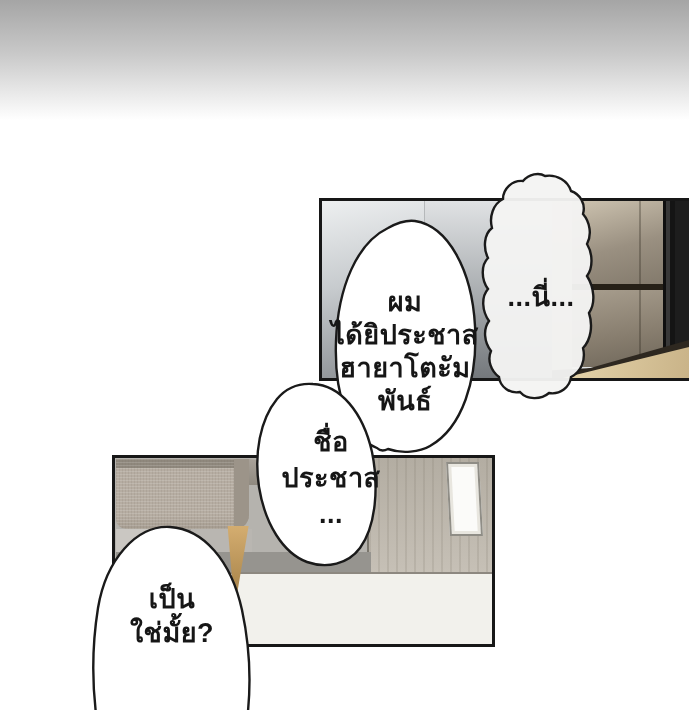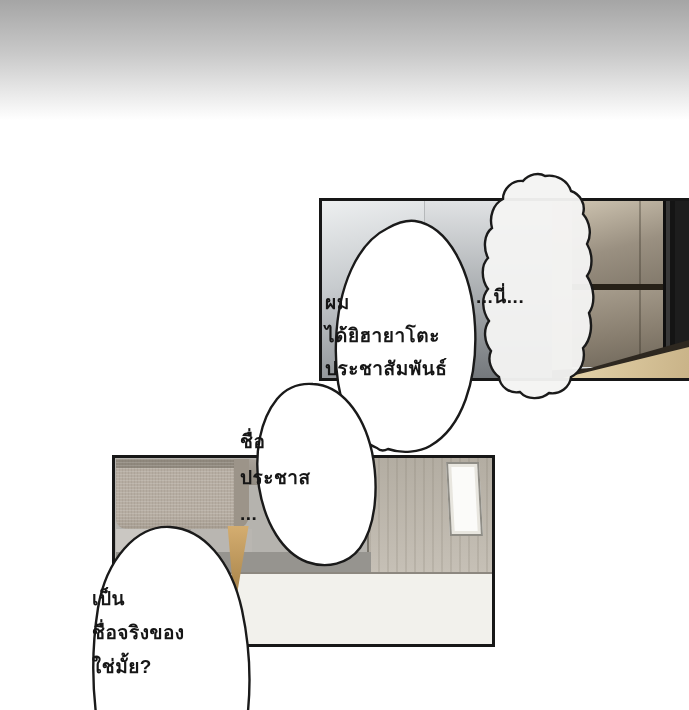--- a/index.html
+++ b/index.html
@@ -61,25 +61,25 @@
                linear-gradient(180deg,#8f887d 0 9px,#b6ada2 9px 80%,#a59c90 100%);}
   #p2-sofa-side{right:0;top:0;width:15px;height:70px;background:#9c9489;}
   #p2-sofa-back{left:134px;top:1px;width:50px;height:26px;
     background:linear-gradient(180deg,#a8a198 0%,#908a80 100%);
     clip-path:polygon(0 0,100% 18%,100% 100%,0 100%);}
   #p2-leg{left:107px;top:68px;width:28px;height:66px;
     background:linear-gradient(180deg,#d4ad70 0%,#a9854b 100%);
     clip-path:polygon(20% 0,95% 0,55% 100%,40% 100%);}
   
   #bubble-layer{left:0;top:0;width:689px;height:710px;pointer-events:none;}
-  .bubble-text{position:absolute;text-align:left;color:#161616;
-    font-size:19px;font-weight:bold;letter-spacing:.5px;z-index:6;}
+  .bubble-text{position:absolute;text-align:center;color:#161616;
+    font-size:27px;font-weight:bold;letter-spacing:.5px;z-index:6;}
   #txt-nii{left:476px;top:282px;width:130px;line-height:30px;}
   #txt-heard{left:325px;top:286px;width:160px;line-height:33px;}
-  #txt-name{left:240px;top:424px;width:130px;line-height:36px;}
+  #txt-name{left:266px;top:424px;width:130px;line-height:36px;}
   #txt-question{left:92px;top:582px;width:160px;line-height:34px;}
   .bubble-text span{display:block;}
   svg{display:block;}
 </style>
 </head>
 <body>
 
 <div id="page">
 
   <div class="abs" id="top-fade"></div>
@@ -135,29 +135,28 @@
     <path d="M 170 527 C 203 529 231 560 242 610 C 251 652 252 700 243 745
          L 101 745 C 92 700 91 652 98 608 C 106 560 136 525 170 527 Z" fill="#ffffff" stroke="#1a1a1a" stroke-width="2.4"></path>
   </svg>
 
   <div class="bubble-text" id="txt-nii">
     <span>...นี่...</span>
   </div>
 
   <div class="bubble-text" id="txt-heard">
     <span>ผม</span>
-    <span>ได้ยิฮายาโตะ</span>
-    <span>ประชาสัมพันธ์</span>
+    <span>ได้ยิประชาส</span>
+    <span>ฮายาโตะัมพันธ์</span>
   </div>
 
   <div class="bubble-text" id="txt-name">
     <span>ชื่อ</span>
     <span>ประชาส</span>
     <span>...</span>
   </div>
 
   <div class="bubble-text" id="txt-question">
     <span>เป็น</span>
-    <span>ชื่อจริงของ</span>
     <span>ใช่มั้ย?</span>
   </div>
 
 </div>
 
 </body></html>

